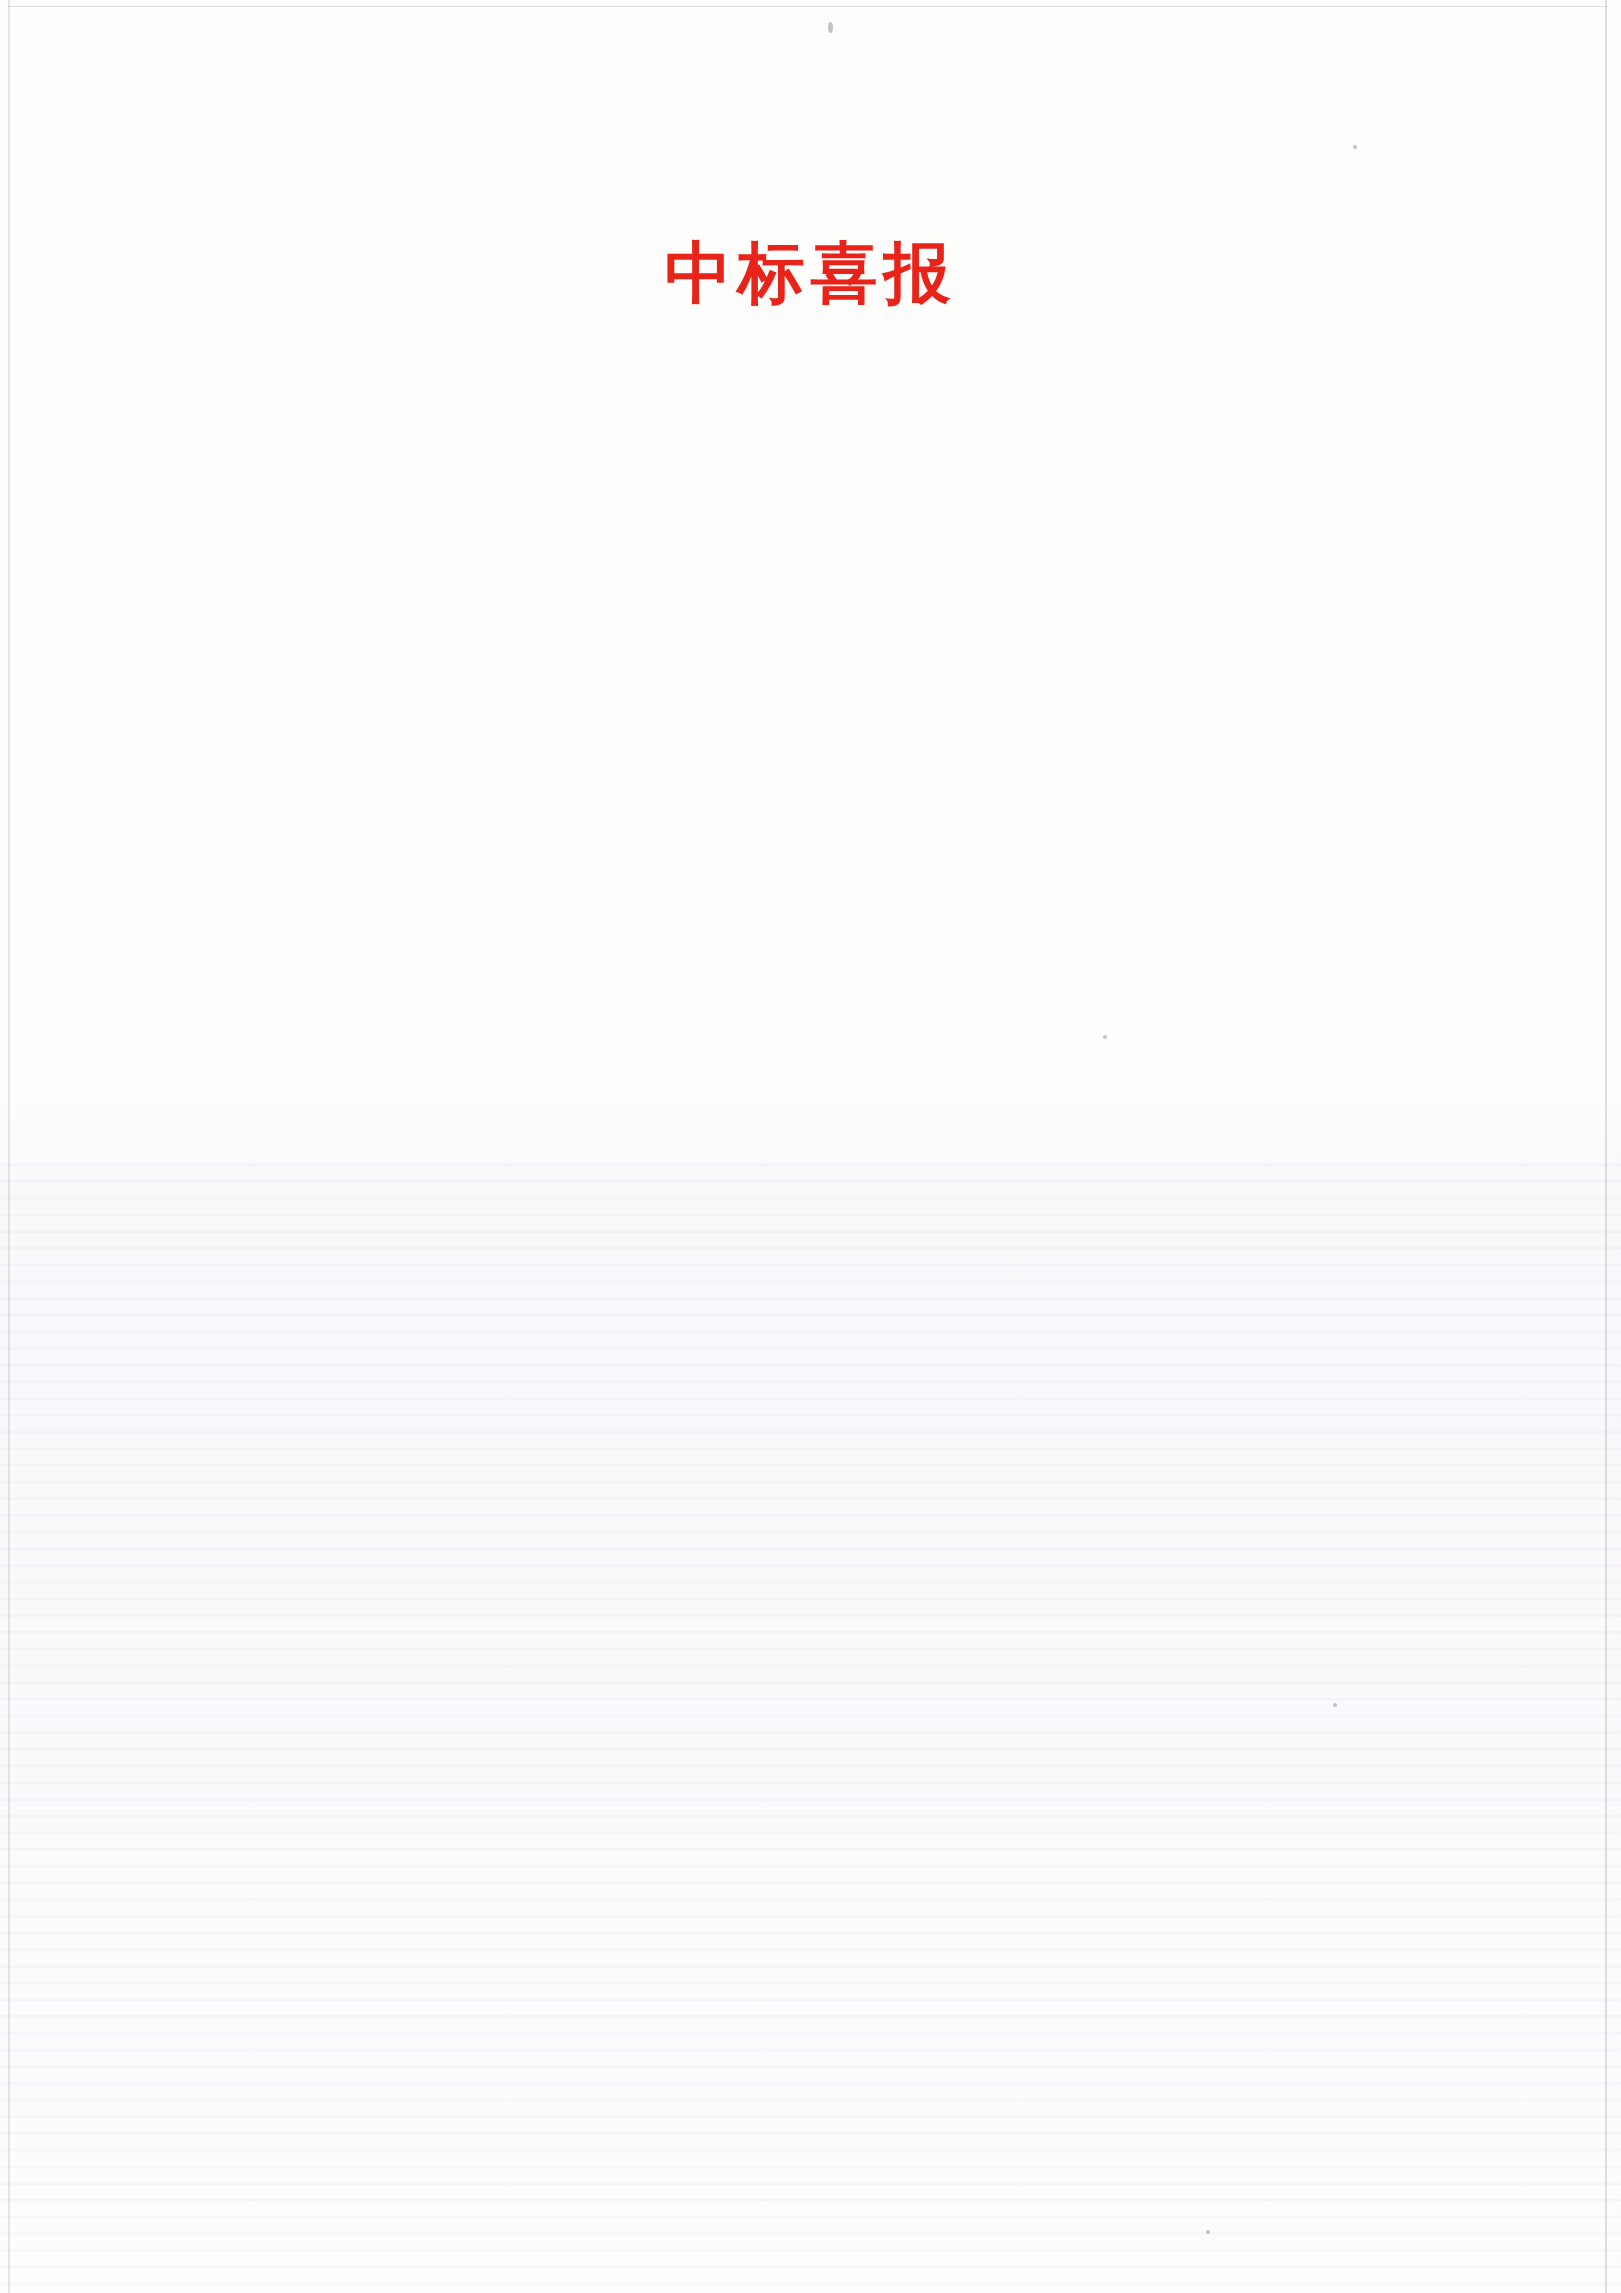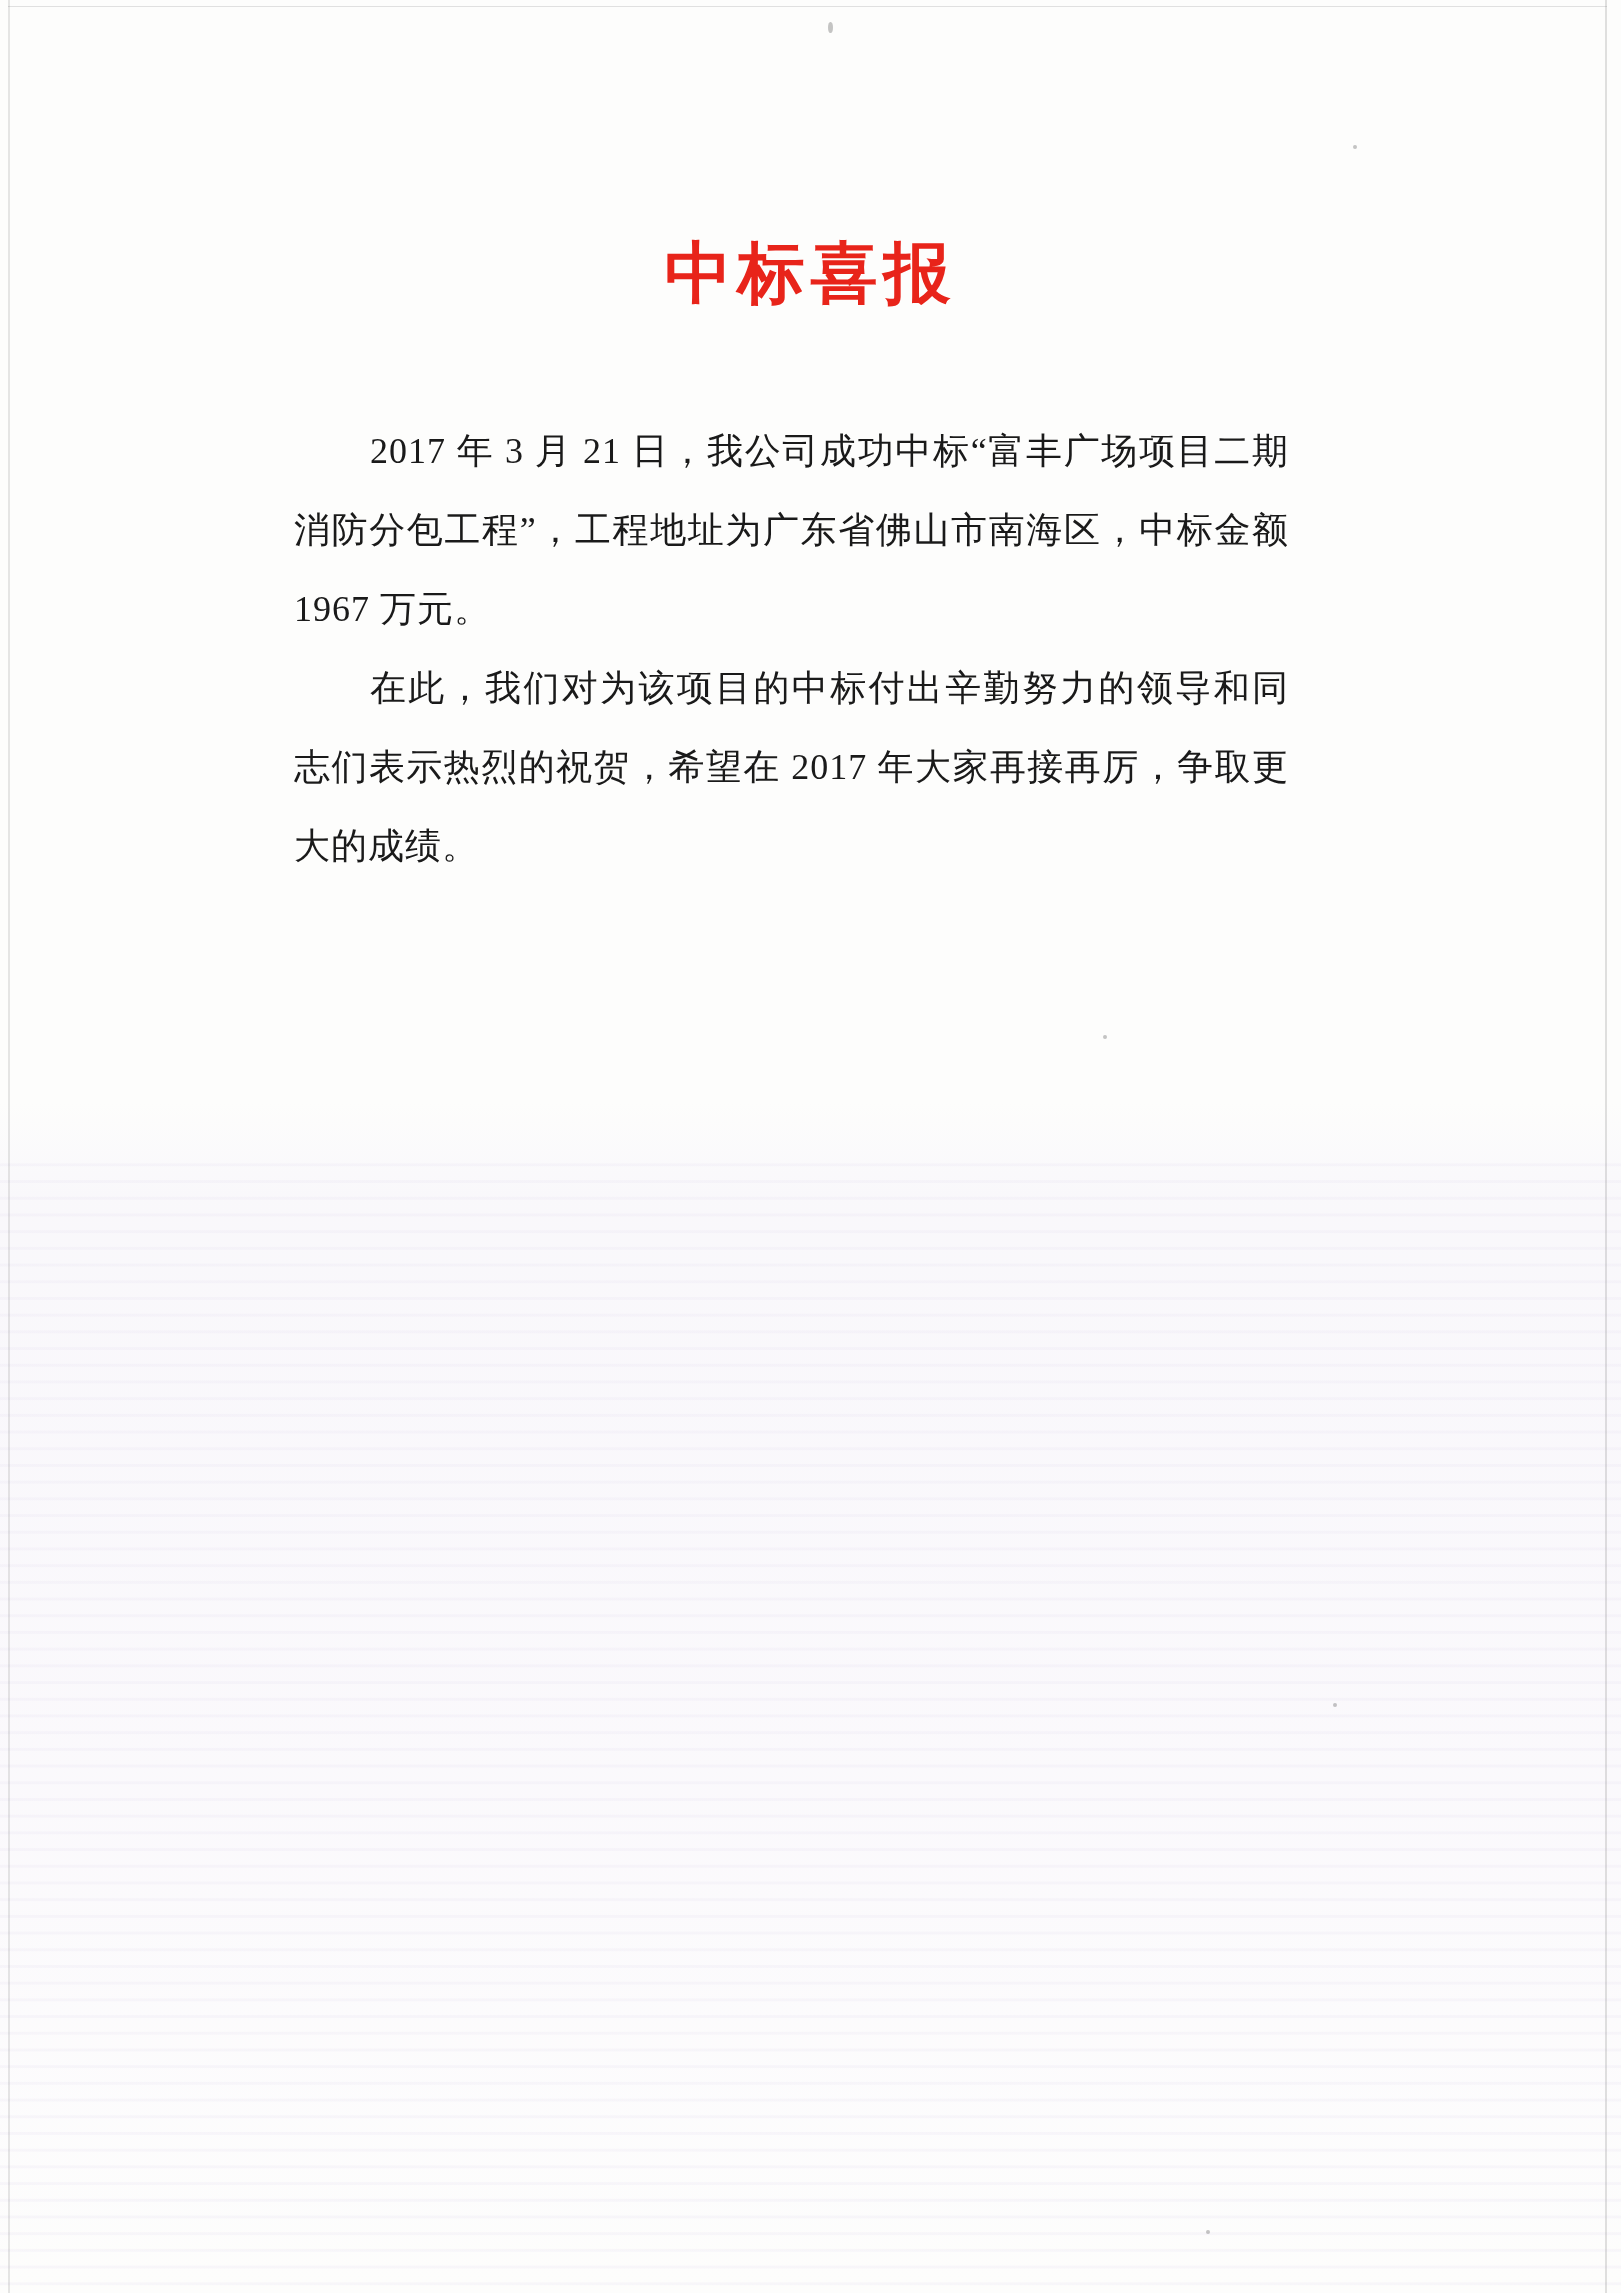--- a/index.html
+++ b/index.html
@@ -146,20 +146,16 @@
   <div class="speck" style="left:828px; top:21.6px; width:4.9px; height:11.8px;"></div>
   <div class="speck" style="left:1353px; top:145px; width:3.9px; height:3.9px;"></div>
   <div class="speck" style="left:1103px; top:1035px; width:3.9px; height:3.9px;"></div>
   <div class="speck" style="left:1333px; top:1703px; width:3.9px; height:3.9px;"></div>
   <div class="speck" style="left:1206px; top:2230px; width:3.9px; height:3.9px;"></div>
 
   <div class="content">
 
     <div class="doc-title">中标喜报</div>
 
-    <div class="body-text">
-      <p class="para">2017 年 3 月 21 日，我公司成功中标“富丰广场项目二期消防分包工程”，工程地址为广东省佛山市南海区，中标金额 1967 万元。</p>
-      <p class="para">在此，我们对为该项目的中标付出辛勤努力的领导和同志们表示热烈的祝贺，希望在 2017 年大家再接再厉，争取更大的成绩。</p>
-    </div>
 
   </div>
 </div>
 
 
 </body></html>

